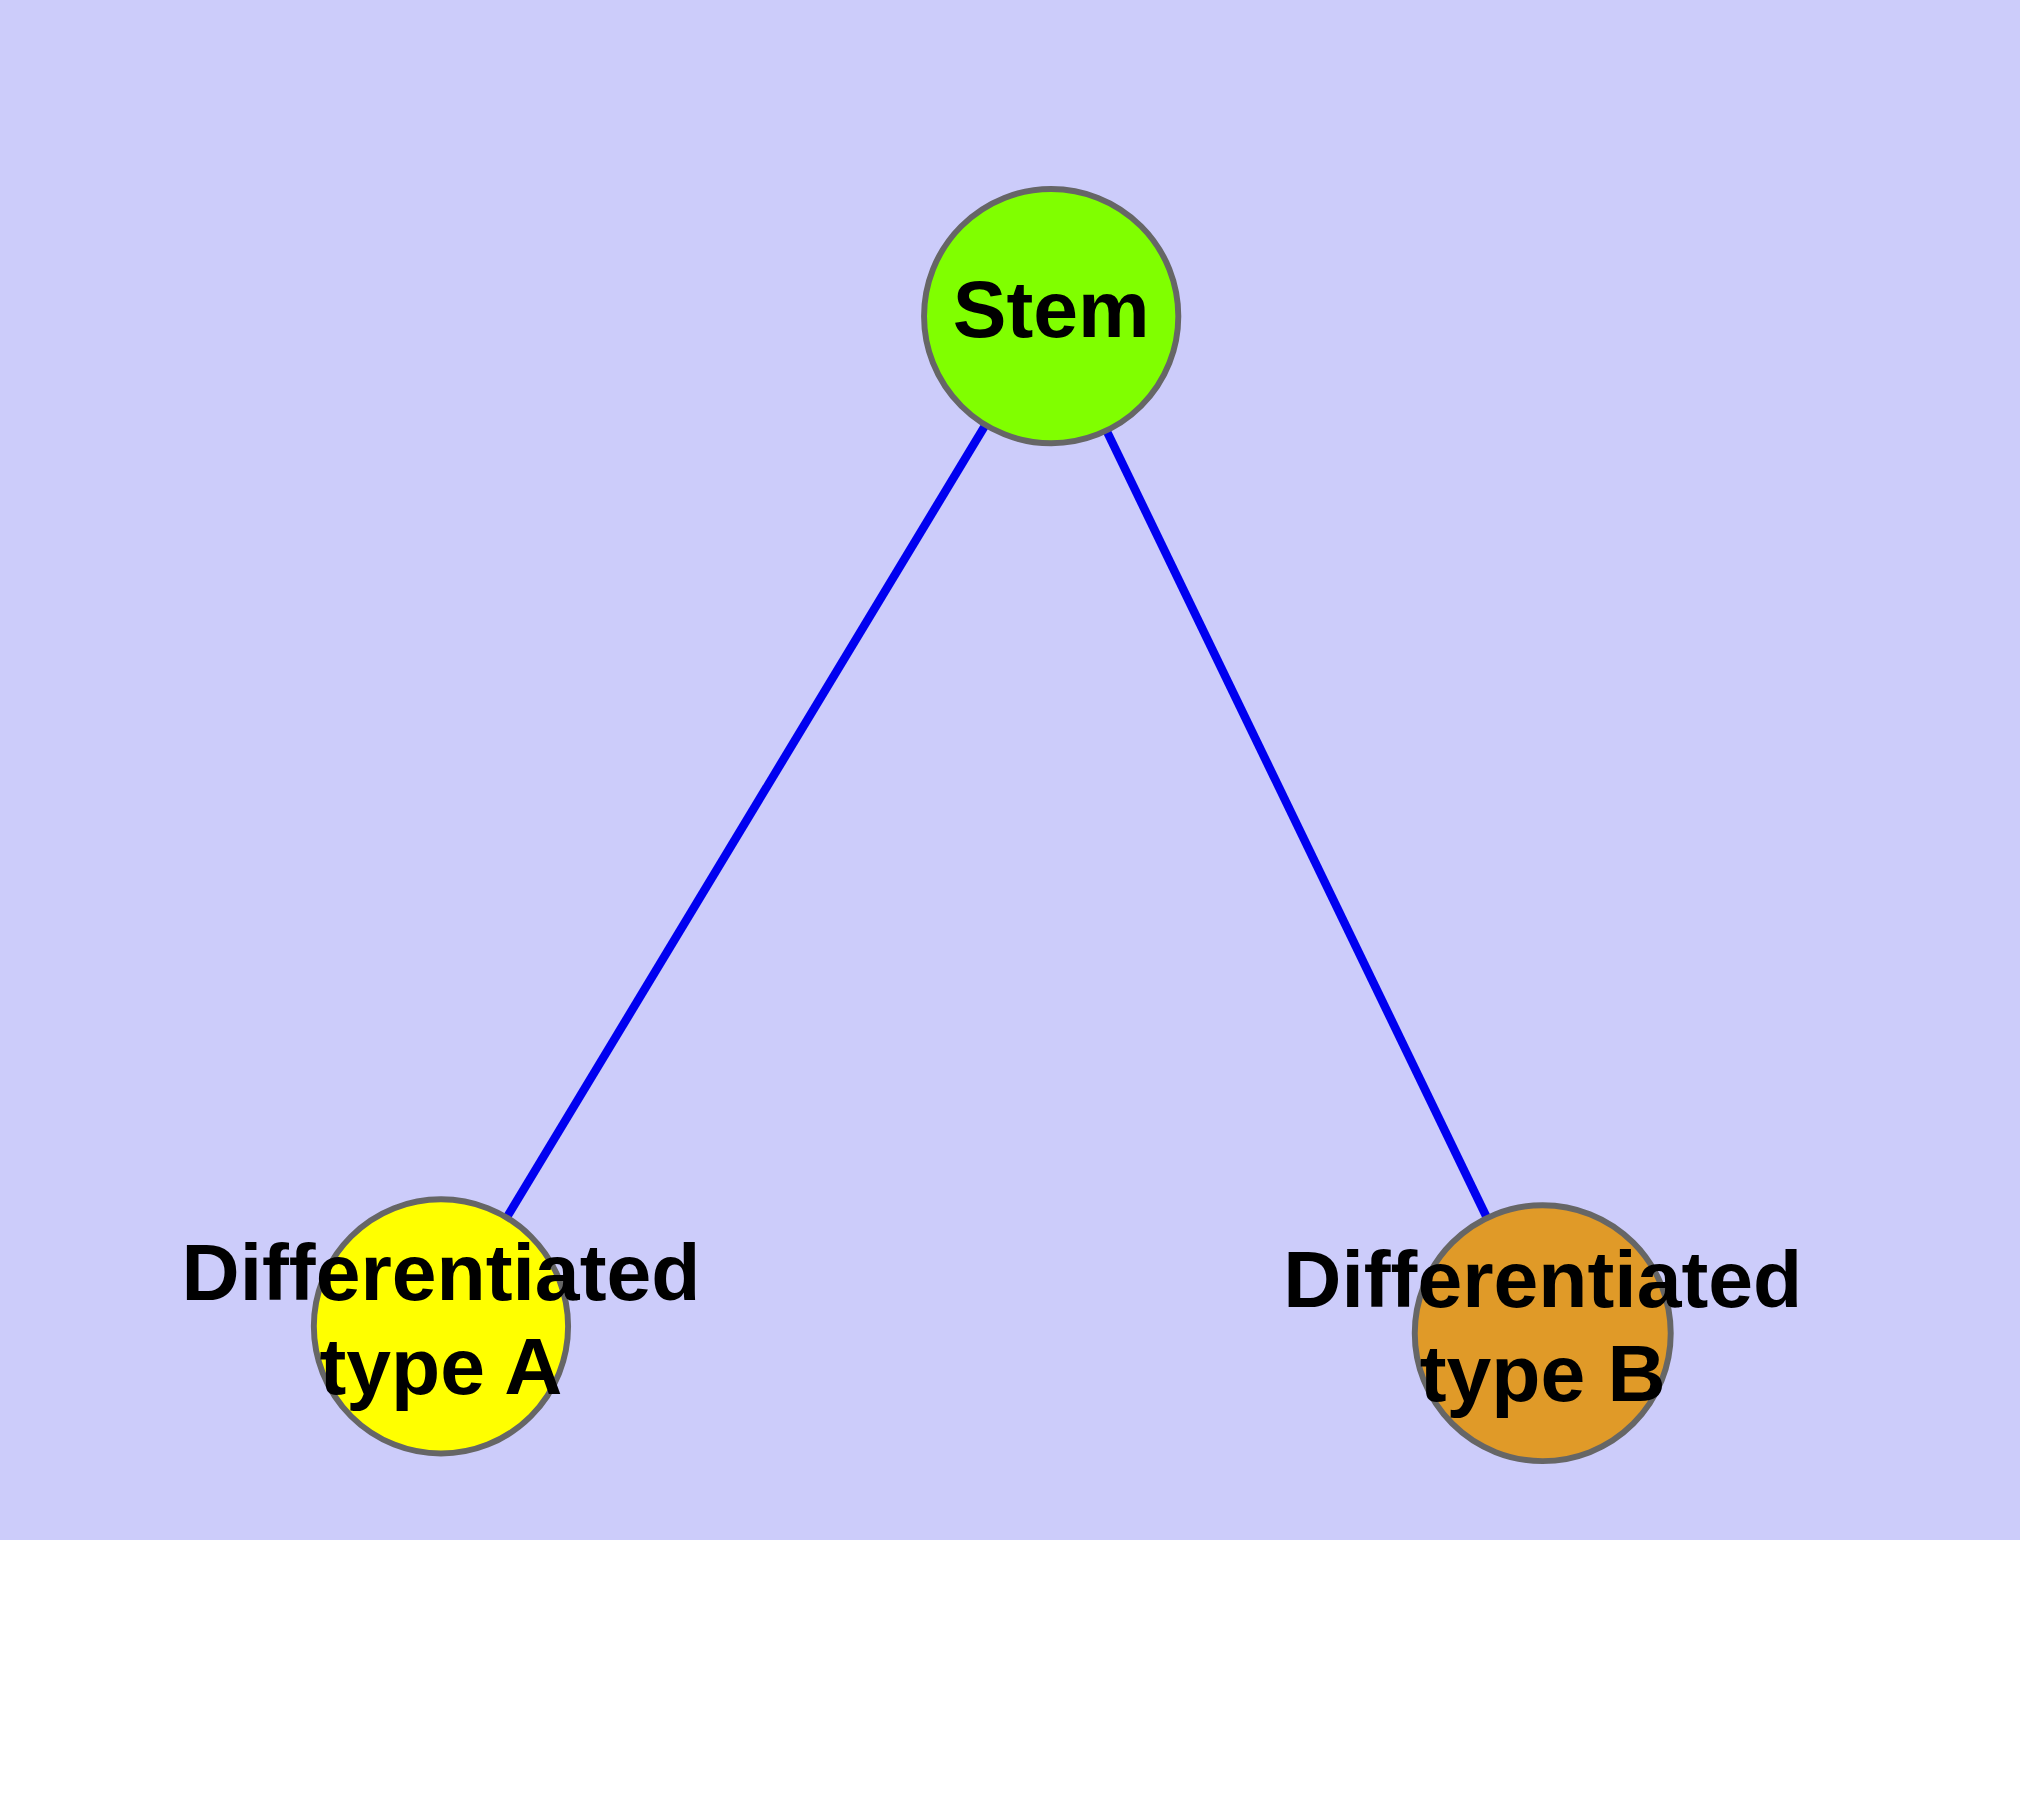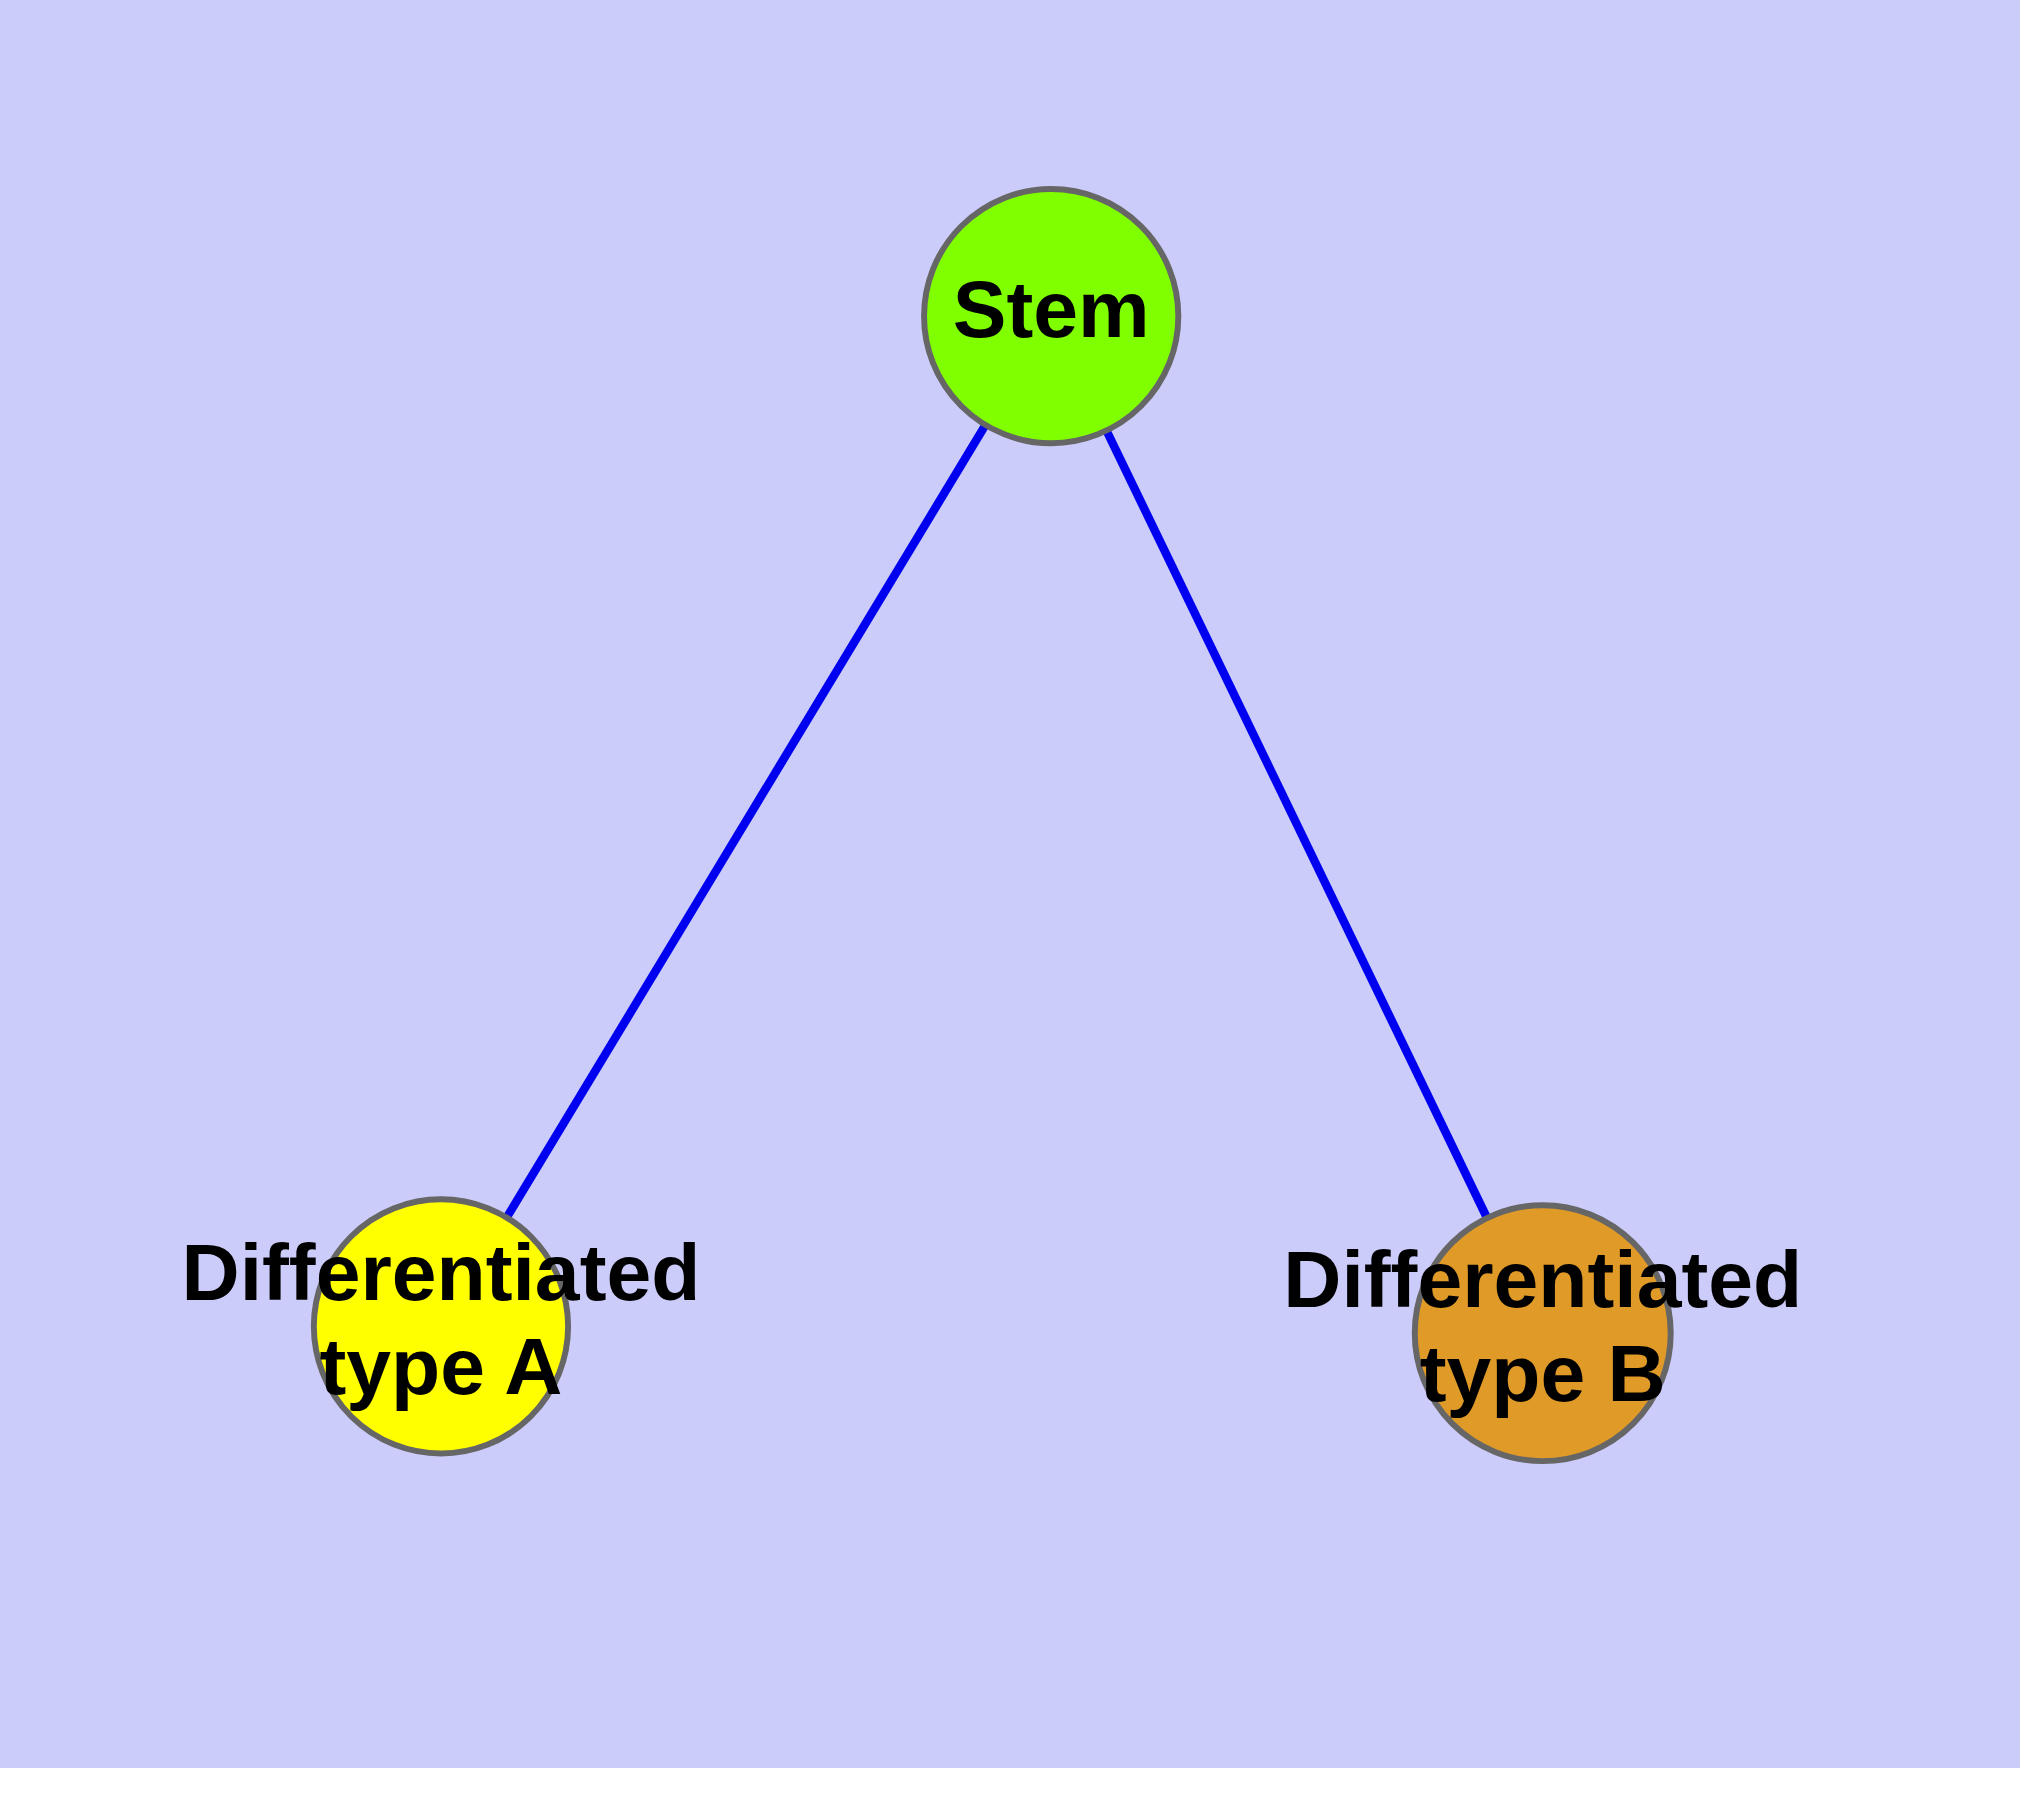--- a/index.html
+++ b/index.html
@@ -29,21 +29,21 @@
     font-size: 95px;
     fill: #000000;
     text-anchor: middle;
     dominant-baseline: middle;
     white-space: pre;
   }
 </style>
 </head>
 <body>
 
-<div id="canvas" style="width: 2021px; height: 1768px; background: rgb(204, 204, 250);">
+<div id="canvas" style="width: 2021px; height: 1540px; background: rgb(204, 204, 250);">
   <svg id="graph-svg" viewBox="0 0 2384 2138" style="width: 2021px; height: 1812px;">
 
     <rect id="bg-rect" x="0" y="0" width="2384" height="2138" fill="#ccccfa"></rect>
 
     <g id="edges-layer">
       <line class="graph-edge" id="edge-0" x1="1166.5820298340454" y1="494.5475283858582" x2="593.4179701659546" y2="1443.4524716141418" stroke="#0000f0" stroke-width="10" stroke-linecap="butt"></line>
       <line class="graph-edge" id="edge-1" x1="1301.7939497967188" y1="500.84955130355604" x2="1757.7708815427409" y2="1444.250099743602" stroke="#0000f0" stroke-width="10" stroke-linecap="butt"></line>
     </g>
 
     <g id="nodes-layer">

